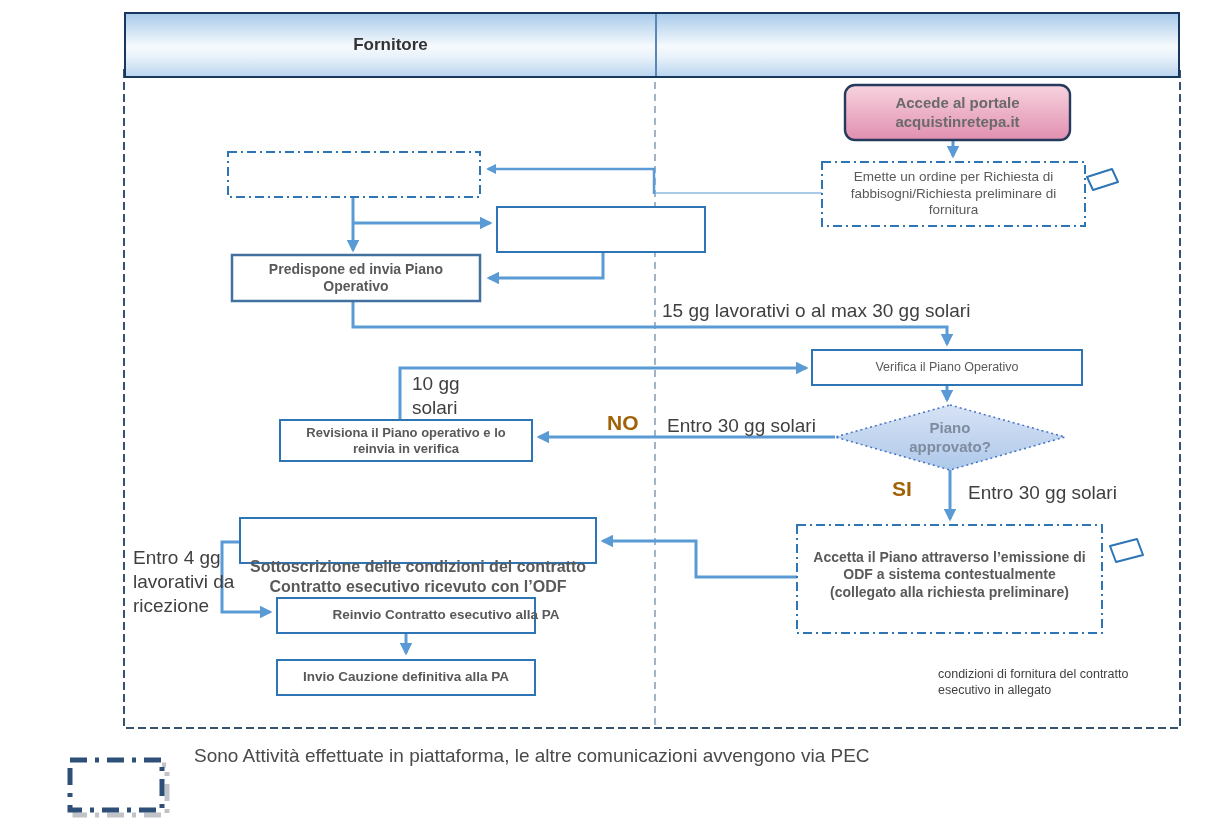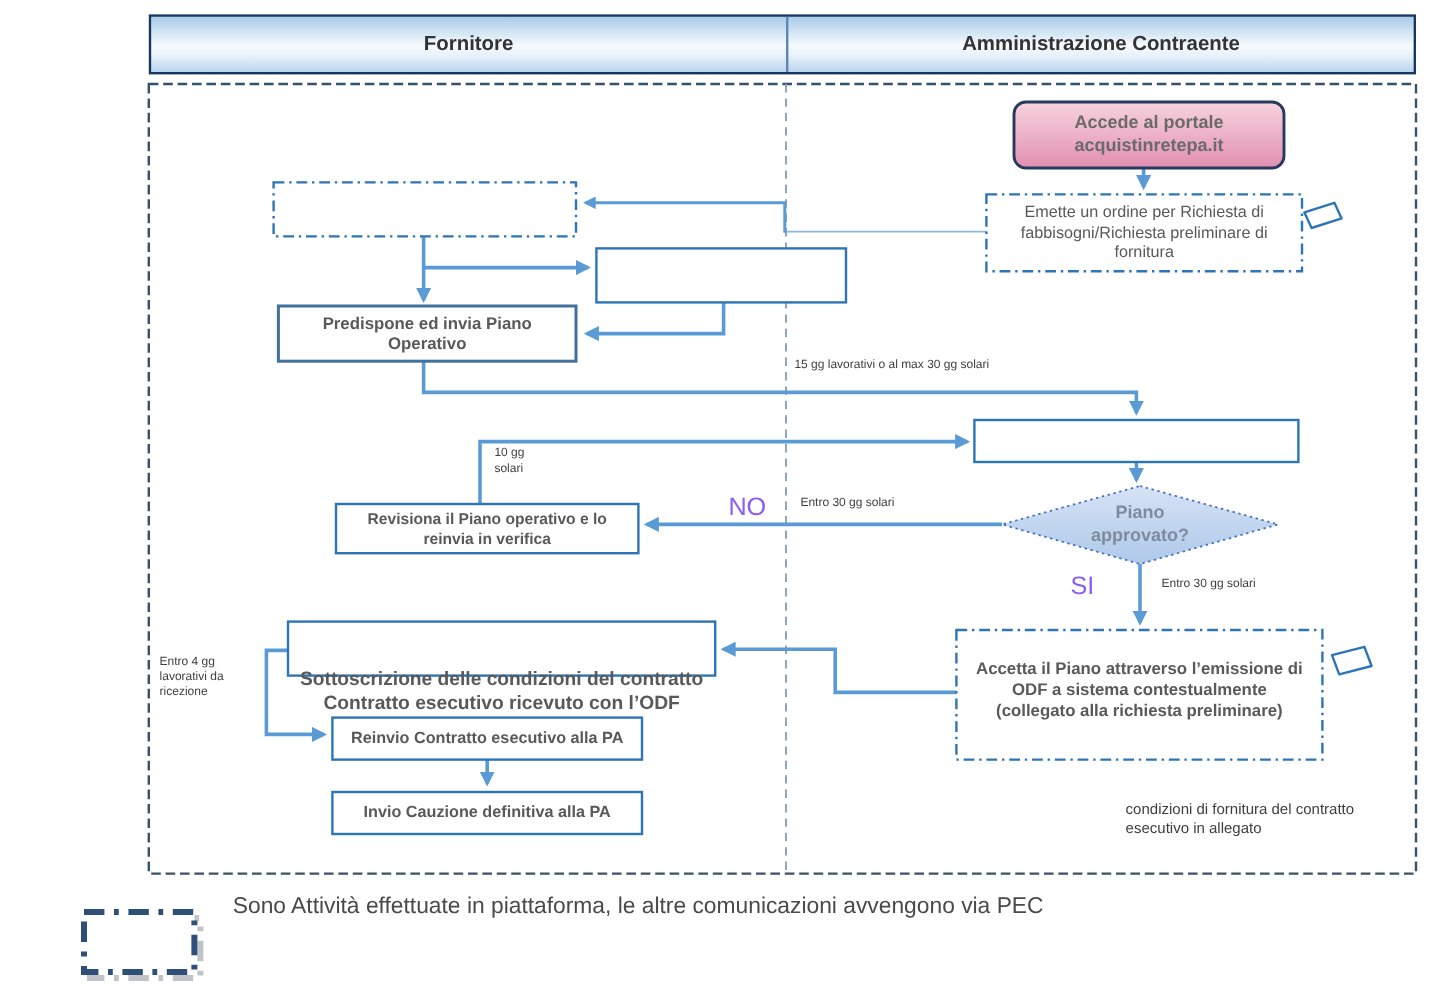--- a/index.html
+++ b/index.html
@@ -8,25 +8,25 @@
     font-family:"Liberation Sans", sans-serif;background:#ffffff;
   }
   .layer{position:absolute;left:0;top:0;z-index:1;}
   .txt{
     position:absolute;z-index:3;display:flex;align-items:center;justify-content:center;
     text-align:center;white-space:pre-line;color:#595959;line-height:1.22;
     font-weight:600;font-size:13.5px;
   }
   .lbl{
     position:absolute;z-index:3;white-space:pre-line;color:#3f3f3f;
-    font-size:10px;font-weight:600;text-align:left;line-height:1.25;
+    font-size:19px;font-weight:600;text-align:left;line-height:1.25;
   }
-  .yesno{font-size:21px;color:#8b5cf6;font-weight:400;}
+  .yesno{font-size:21px;color:#a16207;font-weight:700;}
   .header{
-    position:absolute;left:124px;top:12px;width:1056px;height:50px;z-index:2;
+    position:absolute;left:124px;top:12px;width:1056px;height:66px;z-index:2;
     border:2px solid #17375e;box-sizing:border-box;
     background:linear-gradient(180deg,#a9cbea 0%,#f6fafd 52%,#e8f1fa 70%,#bcd5ef 100%);
   }
   .header-divider{position:absolute;left:529px;top:0;width:2px;height:100%;background:#5b87b8;}
   .header-cell{
     position:absolute;top:0;height:100%;display:flex;align-items:center;justify-content:center;
     font-size:17px;font-weight:bold;color:#333333;
   }
   .decision-text{color:#7f8b9e;font-weight:600;font-size:15px;}
   .note{font-weight:400;color:#3f3f3f;font-size:12.5px;margin-top:30px;}
@@ -96,37 +96,37 @@
       <polygon points="1110,546 1137,539 1143,555 1116,562"></polygon>
     </g>
 
     <rect x="75" y="765" width="92" height="50" fill="none" stroke="#c0c4c8" stroke-width="5" stroke-dasharray="17 8 4 8"></rect>
     <rect x="70" y="760" width="92" height="50" fill="#ffffff" stroke="#2d4f78" stroke-width="5" stroke-dasharray="17 8 4 8"></rect>
   </svg>
 
   <div class="header">
     <div class="header-cell" style="left:0;width:529px;">Fornitore</div>
     <div class="header-divider"></div>
-    <div class="header-cell" style="left:531px;width:521px;">Amministrazione Contraente</div>
   </div>
 
   <div class="txt" style="left:845px;top:85px;width:225px;height:55px;font-size:15px;color:#6a6a6a;">Accede al portale
 acquistinretepa.it</div>
   <div class="txt" style="left:824px;top:164px;width:259px;height:60px;font-weight:400;">Emette un ordine per Richiesta di
 fabbisogni/Richiesta preliminare di
 fornitura</div>
   <div class="txt" style="left:234px;top:257px;width:244px;height:42px;font-size:14px;">Predispone ed invia Piano
 Operativo</div>
+  <div class="txt" style="left:814px;top:352px;width:266px;height:31px;font-size:12.5px;font-weight:400;">Verifica il Piano Operativo</div>
   <div class="txt decision-text" style="left:860px;top:408px;width:180px;height:59px;">Piano
 approvato?</div>
   <div class="txt" style="left:282px;top:422px;width:248px;height:37px;font-size:13px;">Revisiona il Piano operativo e lo
 reinvia in verifica</div>
   <div class="txt" style="left:242px;top:520px;width:352px;height:41px;font-size:16px;margin-top:36px;">Sottoscrizione  delle condizioni del contratto
 Contratto esecutivo ricevuto  con l’ODF</div>
-  <div class="txt" style="left:279px;top:600px;width:254px;height:31px;">Reinvio Contratto esecutivo alla PA</div>
+  <div class="txt" style="left:279px;top:600px;width:254px;height:31px;padding-left:40px;">Reinvio Contratto esecutivo alla PA</div>
   <div class="txt" style="left:279px;top:662px;width:254px;height:31px;">Invio Cauzione definitiva alla PA</div>
   <div class="txt" style="left:799px;top:530px;width:301px;height:90px;font-size:14px;font-weight:700;">Accetta il Piano attraverso l’emissione di
 ODF a sistema contestualmente
 (collegato alla richiesta preliminare)</div>
   <div class="lbl note" style="left:938px;top:637px;">condizioni di fornitura del contratto
 esecutivo in allegato</div>
 
   <div class="lbl" style="left:662px;top:299px;font-weight:400;">15 gg lavorativi o al max 30 gg solari</div>
   <div class="lbl" style="left:412px;top:372px;font-weight:400;">10 gg
 solari</div>

